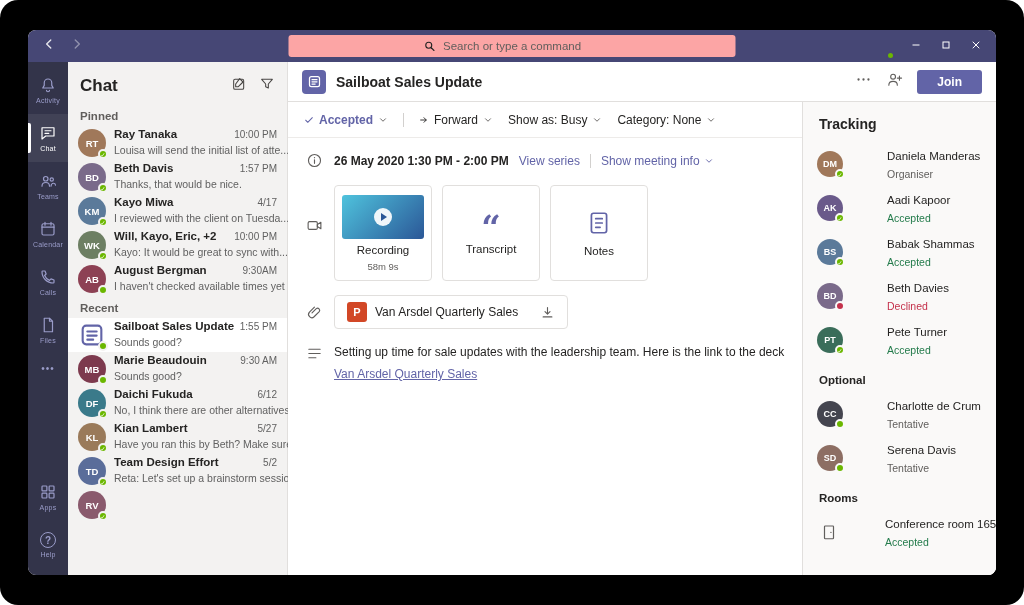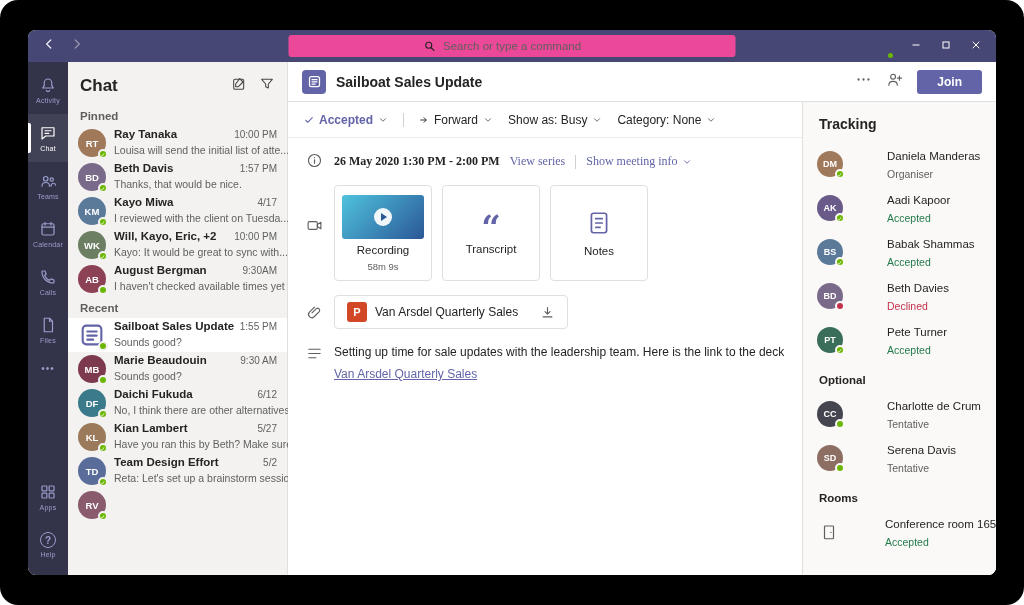--- a/index.html
+++ b/index.html
@@ -13,21 +13,21 @@
   button{background:none;border:none;padding:0;font:inherit;color:inherit;cursor:pointer;text-align:inherit;}
   .frame{position:absolute;inset:0;background:#000;border-radius:18px;}
   .window{position:absolute;left:28px;top:30px;width:968px;height:545px;border-radius:8px;overflow:hidden;display:flex;flex-direction:column;background:#fff;}
 
   
   .titlebar{height:32px;background:var(--titlebar-purple);display:flex;align-items:center;flex:none;position:relative;color:#fff;}
   .nav-arrows{display:flex;align-items:center;gap:14px;padding-left:14px;}
   .nav-arrows svg{width:14px;height:14px;}
   .back{color:rgba(255,255,255,.85);}
   .fwd{color:rgba(255,255,255,.4);}
-  .searchbox{position:absolute;left:50%;transform:translateX(-50%);width:447px;height:22px;background:#ec4899;border-radius:3px;display:flex;align-items:center;justify-content:center;gap:6px;color:#484644;}
+  .searchbox{position:absolute;left:50%;transform:translateX(-50%);width:447px;height:22px;background:#fca5a5;border-radius:3px;display:flex;align-items:center;justify-content:center;gap:6px;color:#484644;}
   .searchbox svg{width:12px;height:12px;color:#252423;flex:none;}
   .searchbox input{border:none;background:transparent;outline:none;font-size:11.5px;color:#252423;width:160px;font-family:inherit;}
   .searchbox input::placeholder{color:#605e5c;}
   .tb-right{margin-left:auto;display:flex;align-items:center;gap:16px;padding-right:14px;}
   .tb-avatar-wrap{position:relative;width:26px;height:26px;}
   .tb-avatar{width:26px;height:26px;border-radius:50%;background:linear-gradient(135deg,#b08968,#7a5a44);}
   .tb-presence{position:absolute;right:-1px;bottom:-1px;width:9px;height:9px;border-radius:50%;background:var(--presence-green);border:2px solid var(--titlebar-purple);}
   .winctl{display:flex;align-items:center;gap:18px;color:#fff;}
   .winctl svg{width:12px;height:12px;}
 
@@ -518,21 +518,21 @@
               <button class="tb-item">
                 <span>Category: None</span>
                 <svg class="chev" viewBox="0 0 24 24" fill="none" stroke="currentColor" stroke-width="2.2" stroke-linecap="round" stroke-linejoin="round">
                     <path d="M6 9l6 6 6-6"></path>
                   </svg>
               </button>
             </div>
 
             <div class="d-content">
 
-              <div class="d-row" style="align-items:flex-end;margin-bottom:16px;font-family:Liberation Serif, serif;">
+              <div class="d-row" style="align-items:center;margin-bottom:16px;">
                 <span class="d-ic" style="margin-top:0;">
                   <svg viewBox="0 0 24 24" fill="none" stroke="currentColor" stroke-width="1.6" stroke-linecap="round">
                       <circle cx="12" cy="12" r="8.5"></circle>
                       <path d="M12 11v5"></path>
                       <circle cx="12" cy="8" r="0.9" fill="currentColor" stroke="none"></circle>
                     </svg>
                 </span>
                 <span class="inforow">
                   <span class="dtime">26 May 2020 1:30 PM - 2:00 PM</span>
                   <a class="ilink">View series</a>

